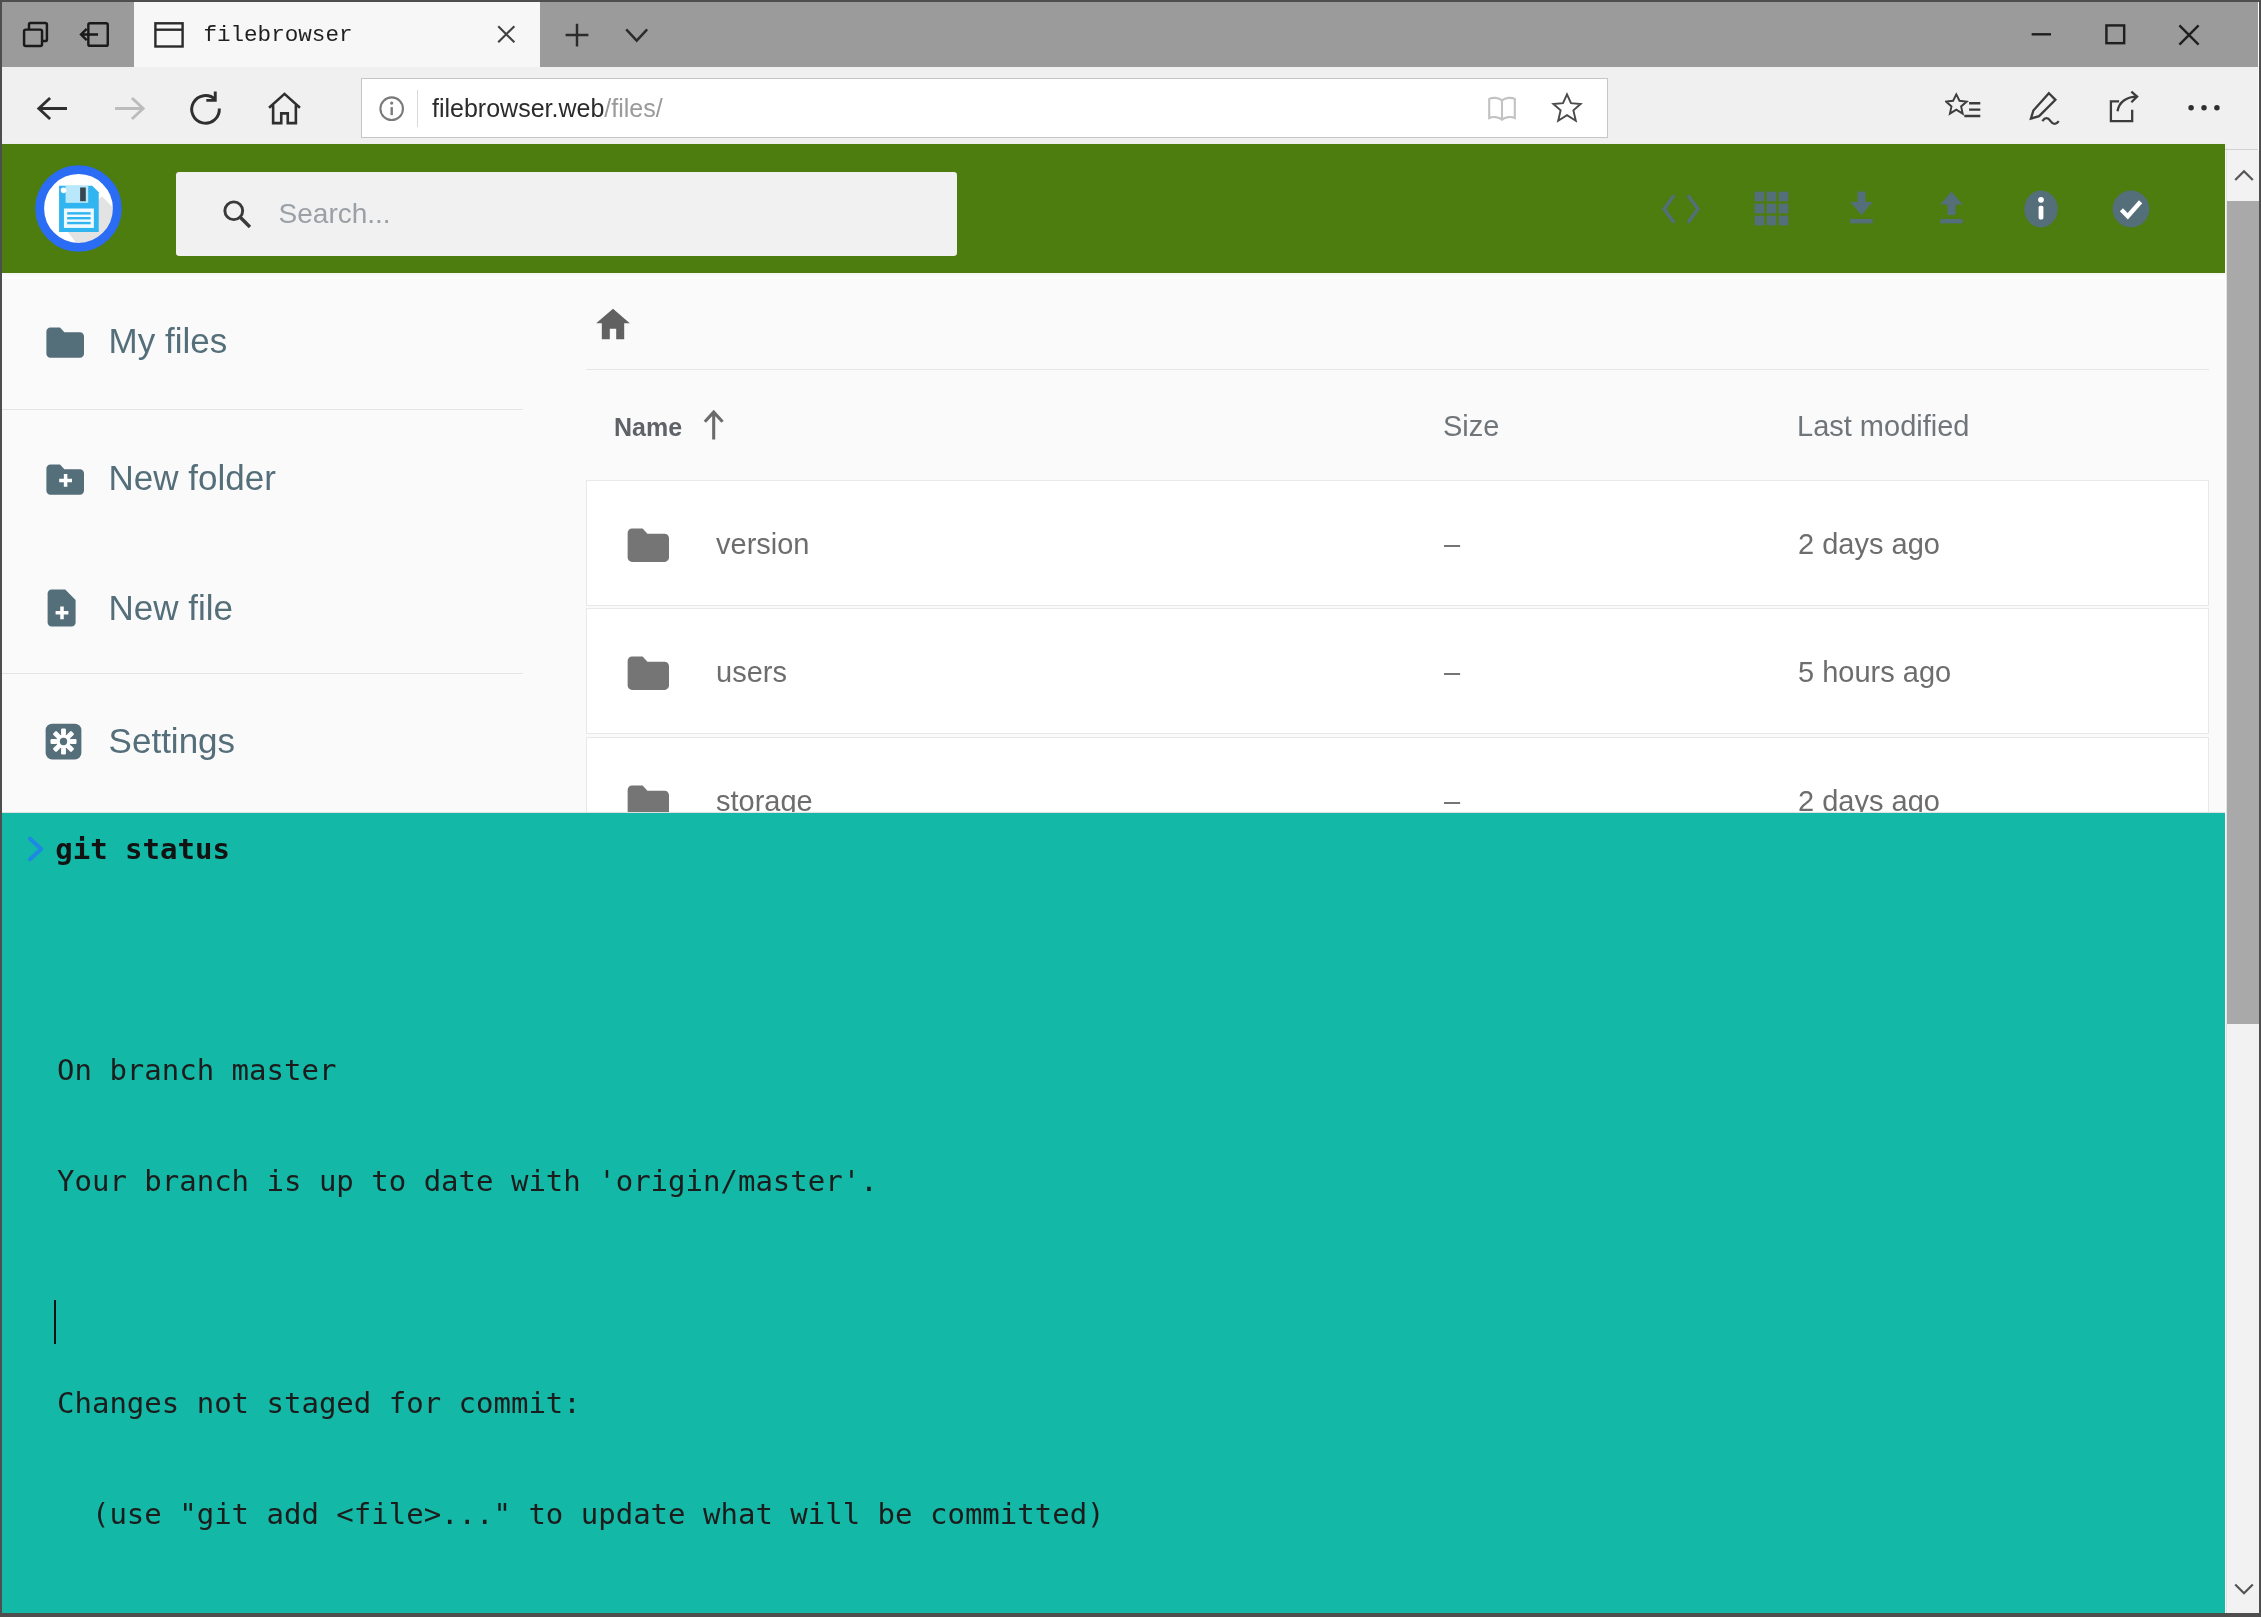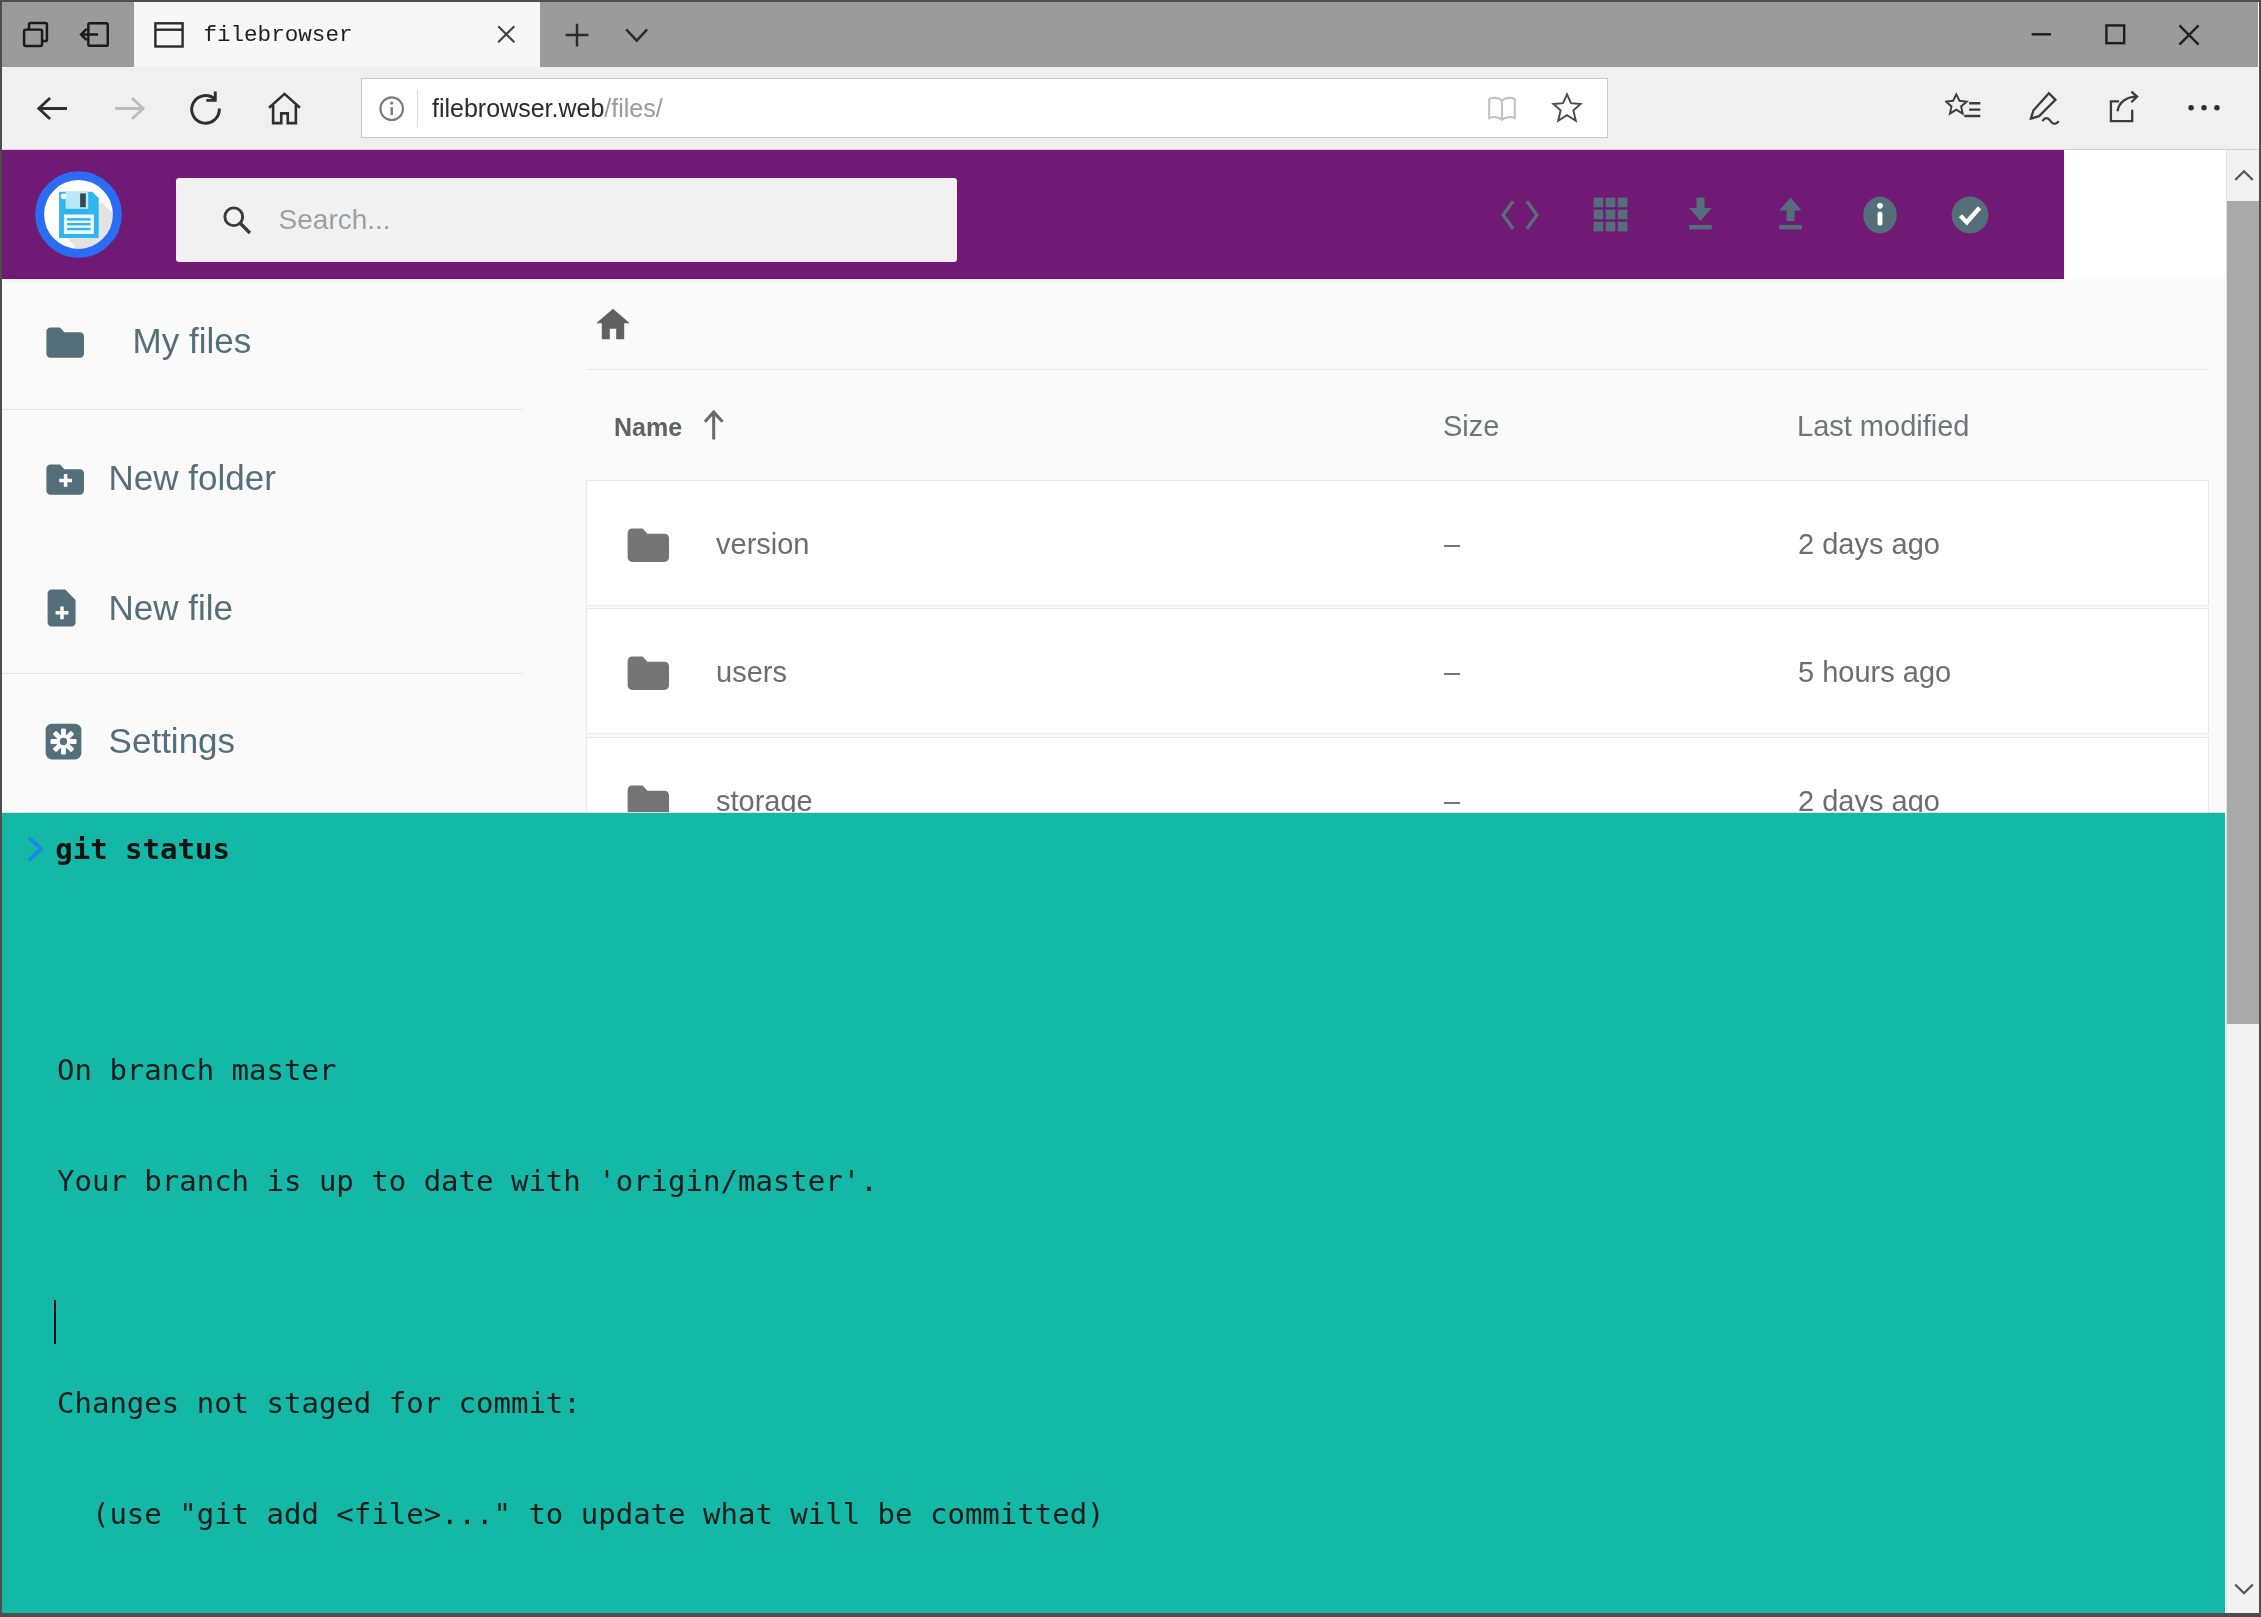--- a/index.html
+++ b/index.html
@@ -24,21 +24,21 @@
   .addressbox{position:absolute;left:359px;top:11.3px;width:1247px;height:60px;background:#fff;
     border:0.8px solid #c6c6c6;display:flex;align-items:center;}
   .urlsep{width:0.8px;height:37px;background:#d9d9d9;margin:0 14.5px 0 11.3px;}
   .url{font-size:25px;color:#2b2b2b;white-space:nowrap;}
   .url .path{color:#9a9a9a;}
   .addr-right{position:absolute;right:8px;top:0;height:58px;display:flex;align-items:center;}
   .hubicons{position:absolute;right:14.5px;top:0;height:82px;display:flex;align-items:center;}
   .hubbtn{width:80px;height:82px;display:flex;align-items:center;justify-content:center;}
 
   
-  .appheader{position:absolute;left:0;top:148px;width:2062px;height:129px;background:#701a75;
+  .appheader{position:absolute;left:0;top:142px;width:2223px;height:129px;background:#4d7c0f;
     box-shadow:0 2.4px 4.8px rgba(0,0,0,.07);z-index:3;}
   .searchbox{position:absolute;left:174px;top:28px;width:781px;height:84px;background:#f1f1f1;
     border-radius:3.2px;display:flex;align-items:center;}
   .searchbox input{border:none;background:transparent;outline:none;font-size:28px;
     color:#444;width:646px;font-family:"Liberation Sans",sans-serif;}
   .searchbox input::placeholder{color:#9aa0a6;}
   .hdricons{position:absolute;right:74px;top:0;height:129px;display:flex;align-items:center;gap:50px;}
   .hdrbtn{width:40px;height:48px;display:flex;align-items:center;justify-content:center;}
 
   .page{position:absolute;left:0;top:277px;width:2223px;height:1335px;background:#fafafa;}
@@ -295,21 +295,21 @@
         <svg width="40" height="40" viewBox="0 0 50 50">
             <circle cx="25" cy="25" r="23" fill="#546e7a"></circle>
             <polyline points="13,26 21,34 37,16" fill="none" stroke="#fff" stroke-width="5.5"></polyline>
           </svg>
       </div>
     </div>
   </div>
 
   <div class="page">
 
-    <div class="side-item" style="top:23.4px;gap:24px;">
+    <div class="side-item" style="top:23.4px;">
       <span class="ic">
         <svg width="40" height="34" viewBox="0 0 50 42">
             <path d="M3 9 c0-2.8 2.2-5 5-5 h12 l5.5 6 h19.5 c2.8 0 5 2.2 5 5 v22 c0 2.8-2.2 5-5 5 h-37 c-2.8 0-5-2.2-5-5 z" fill="#546e7a"></path>
           </svg>
       </span>
       <span class="lbl">My files</span>
     </div>
     <div class="side-div" style="top:130px;"></div>
 
     <div class="side-item" style="top:290px;">

